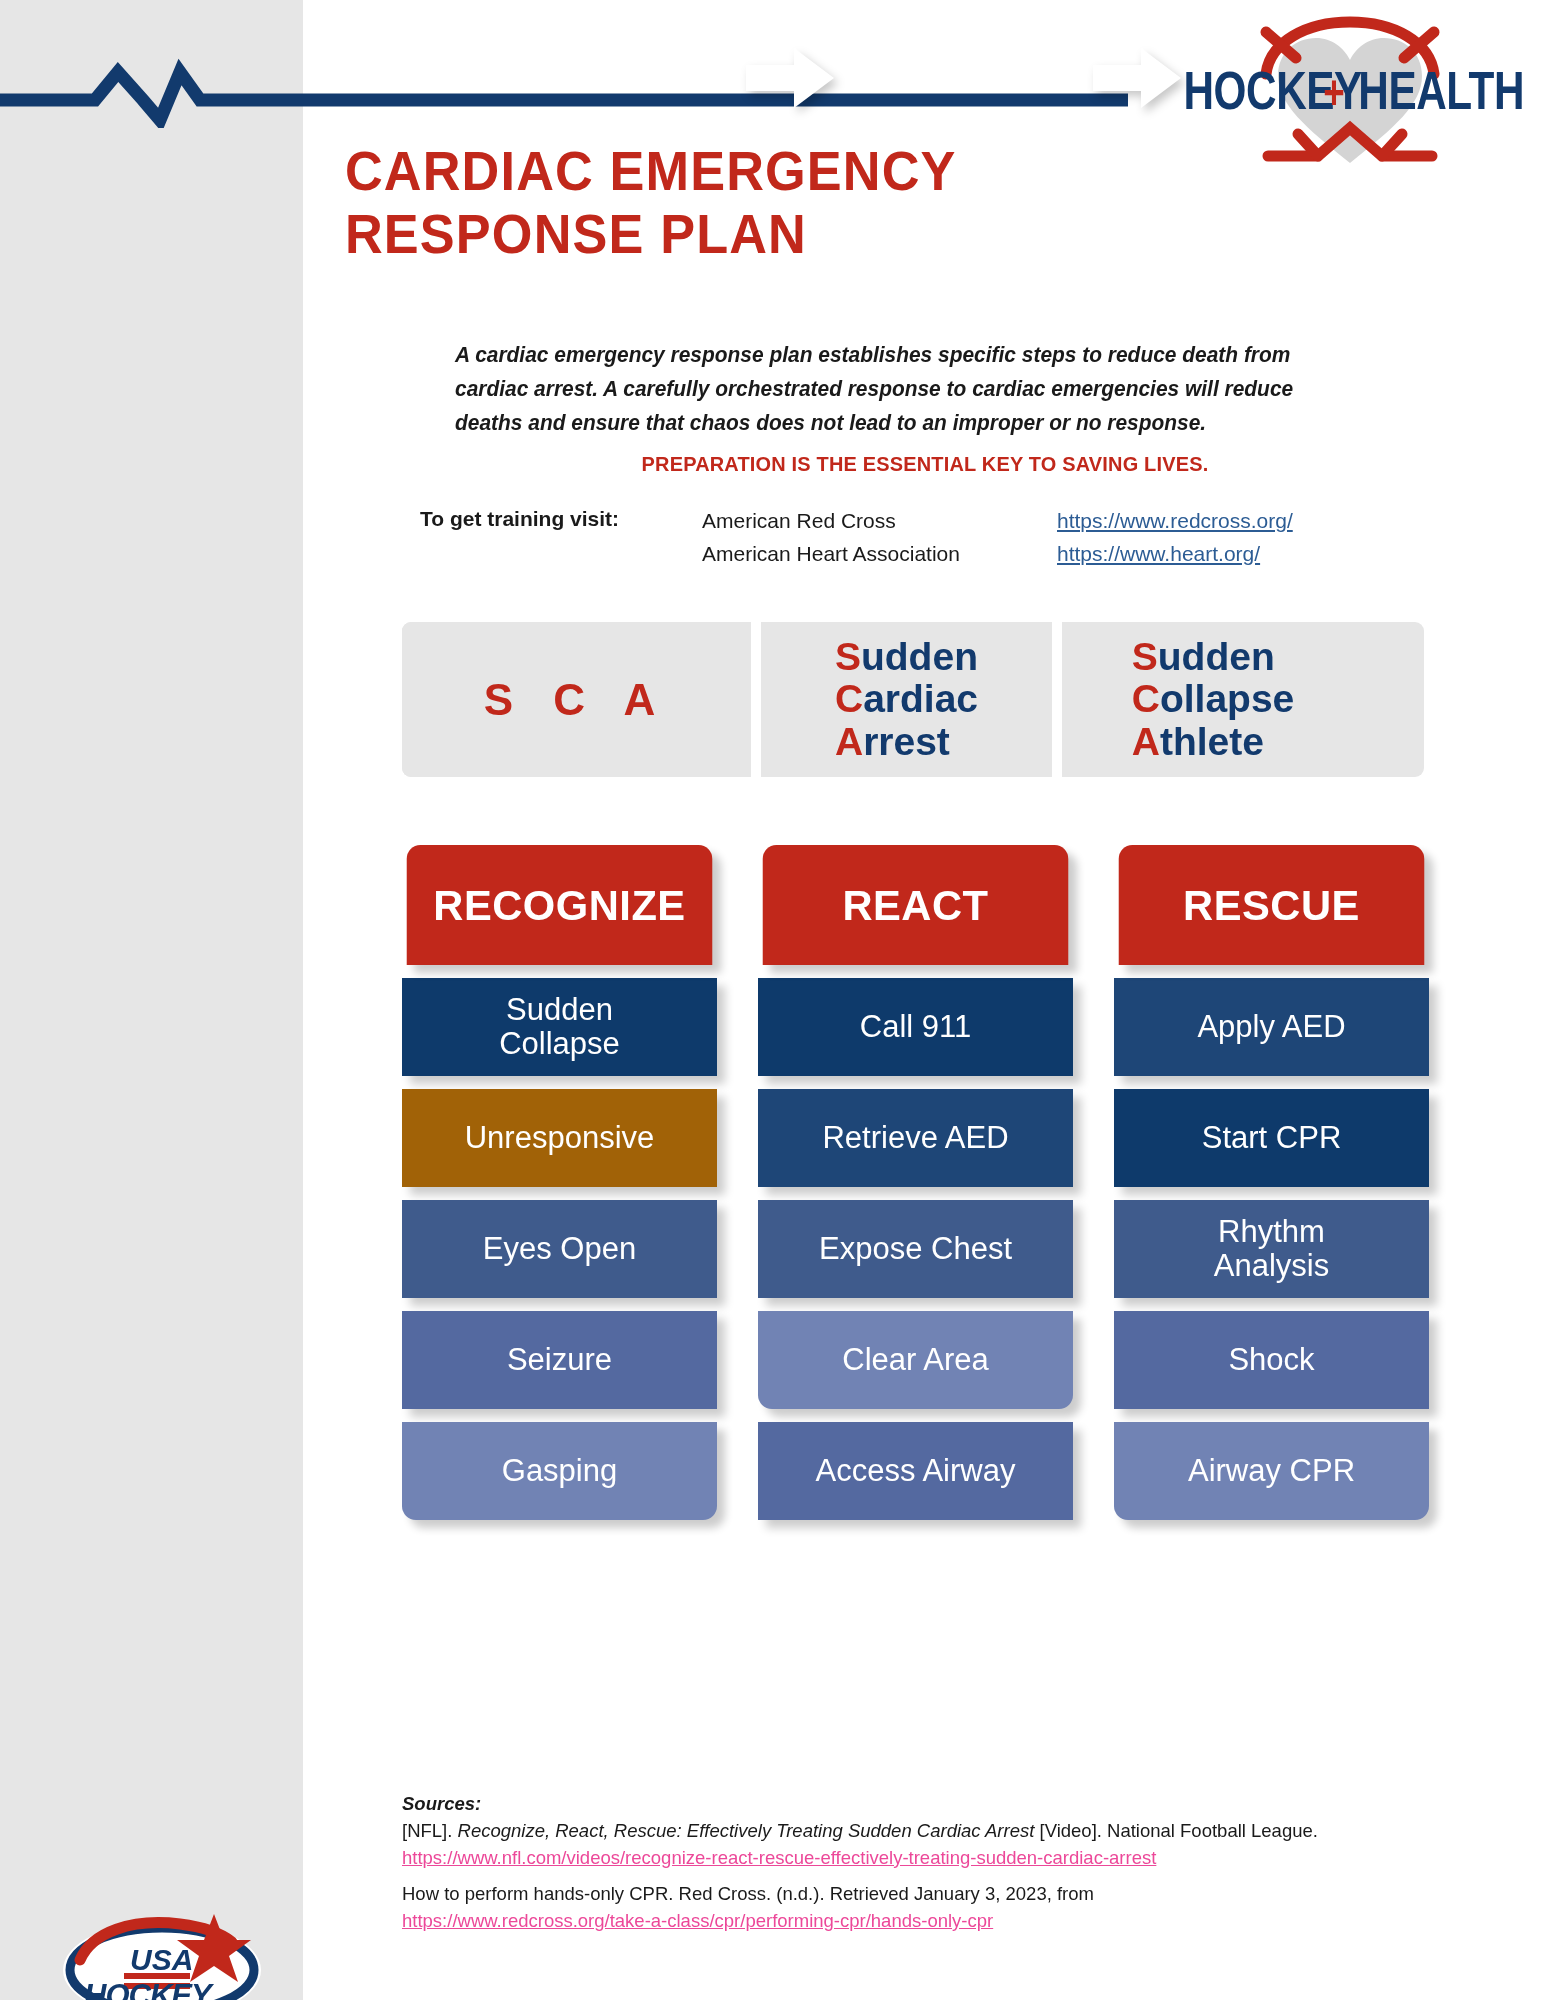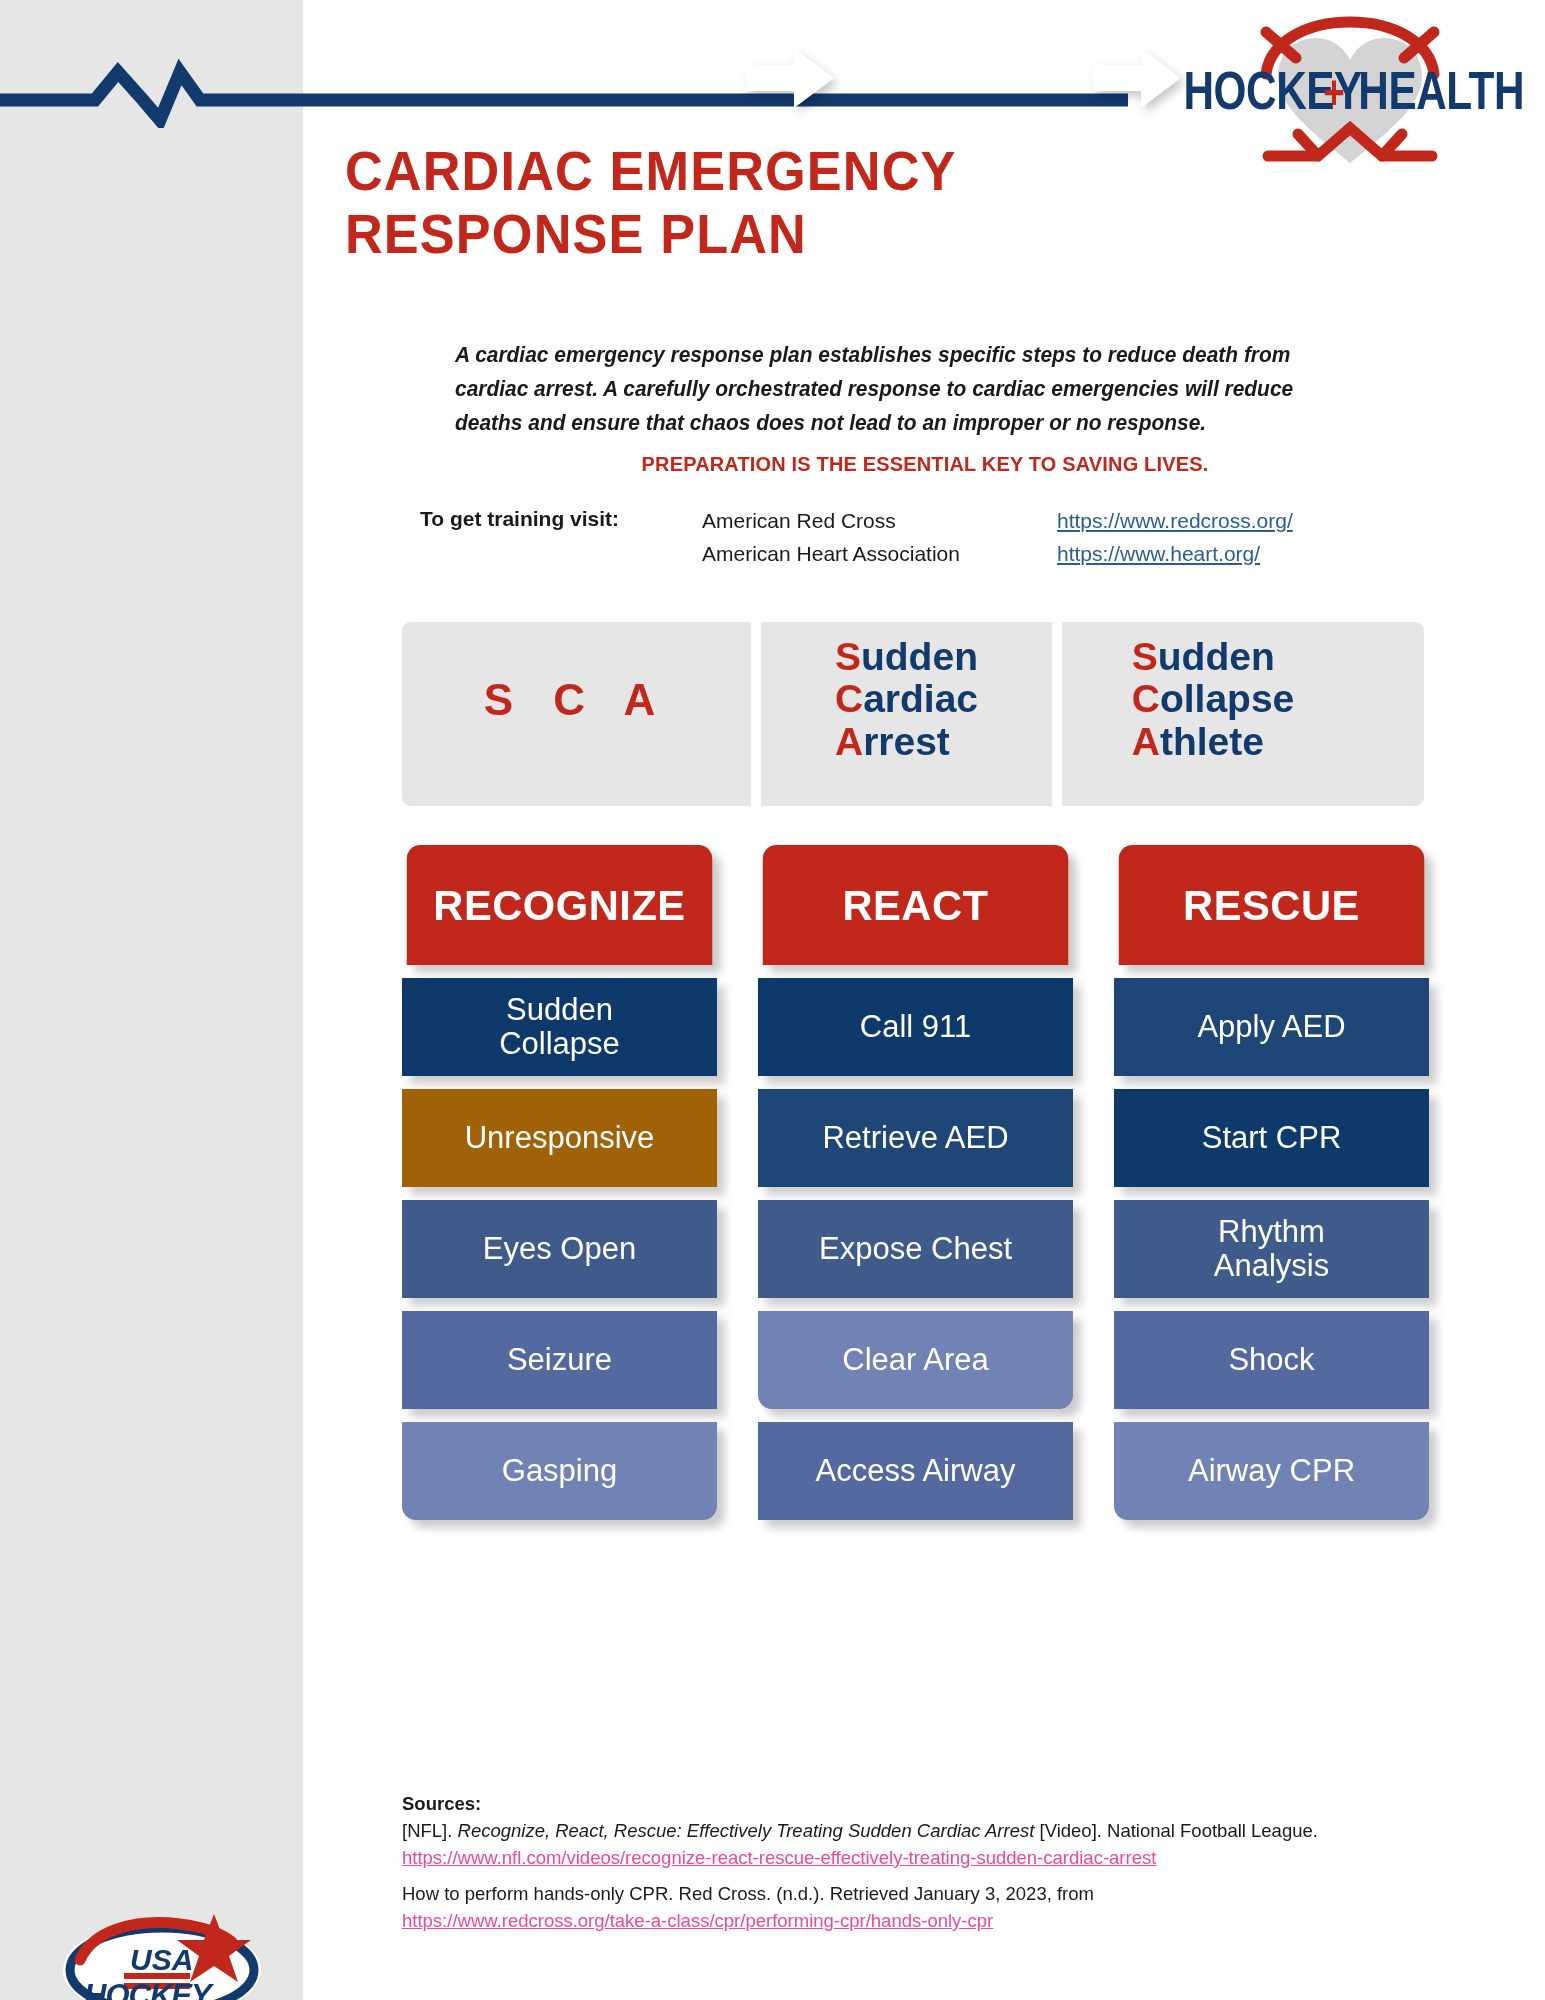--- a/index.html
+++ b/index.html
@@ -97,21 +97,21 @@
   }
   .org-name { width: 355px; }
   .org-link {
     color: #2C5C94;
     text-decoration: underline;
   }
 
   
   .sca-banner {
     position: absolute; left: 402px; top: 622px;
-    width: 1022px; height: 184px;
+    width: 1022px; height: 155px;
     border-radius: 9px;
     overflow: hidden;
     background: #e6e6e6;
     display: flex;
   }
   .sca-cell {
     position: relative;
     height: 155px;
     display: flex;
     align-items: center;
@@ -184,21 +184,21 @@
   .cell.last { border-radius: 0 0 14px 14px; }
 
   
   .sources {
     position: absolute; left: 402px; top: 1790px;
     width: 1060px;
     font-size: 18.5px;
     line-height: 1.46;
     color: #1a1a1a;
   }
-  .sources .hdr { font-weight: bold; }
+  .sources .hdr { font-weight: bold; font-style: italic; }
   .sources .ital { font-style: italic; }
   .sources a, .sources .lnk {
     color: #ec4899;
     text-decoration: underline;
     display: inline-block;
   }
   .sources .blk { margin-top: 9px; }
 
   
   .usah {

